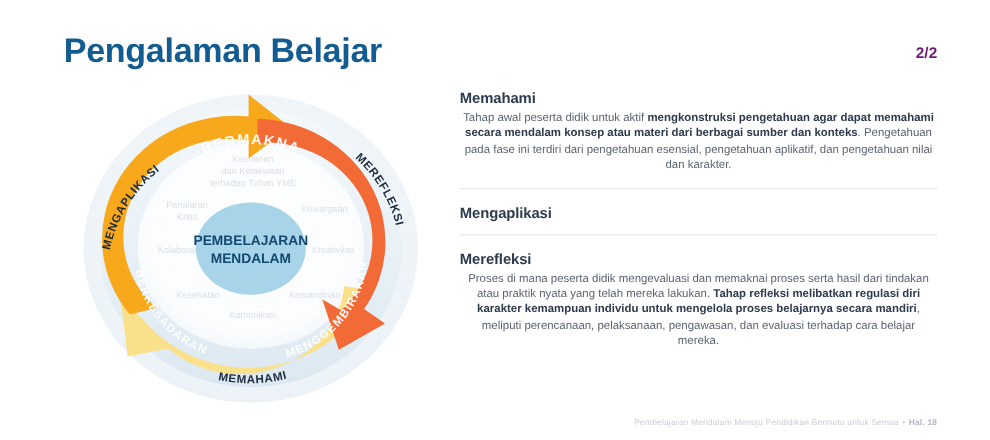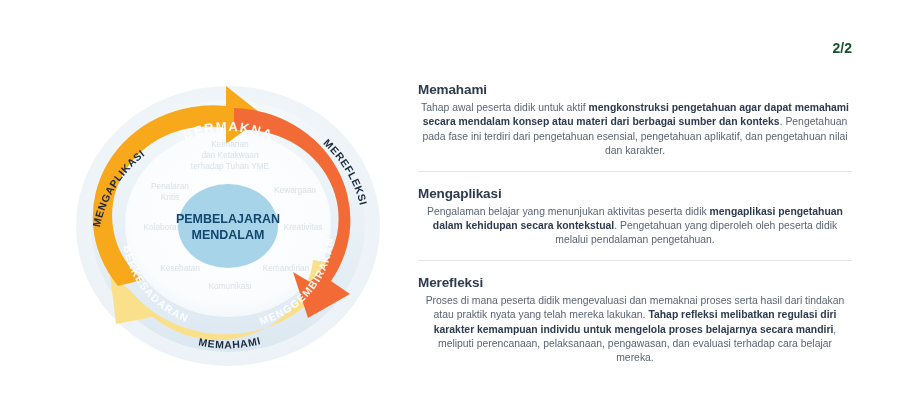--- a/index.html
+++ b/index.html
@@ -11,21 +11,21 @@
   .slide{position:absolute;inset:0;}
 
   
   .title{
     position:absolute;left:58px;top:28px;
     font-size:31px;font-weight:bold;color:#135C92;
     letter-spacing:-0.3px;
   }
   .pageno{
     position:absolute;right:48px;top:40px;
-    font-size:14px;font-weight:bold;color:#14532d;
+    font-size:14px;font-weight:bold;color:#701a75;
   }
 
   
   .diagram{
     position:absolute;left:58px;top:78px;width:340px;height:290px;
   }
   .diagram svg{display:block;width:340px;height:290px;}
 
   
   .content{
@@ -49,20 +49,21 @@
     font-size:7.6px;color:#C6CDD8;letter-spacing:0.2px;
   }
   .footer b{color:#AEB7C4;font-weight:bold;}
   .footer .dot{padding:0 3px;}
 </style>
 </head>
 <body>
 
 <div class="slide">
 
+  <div class="title">Pengalaman Belajar</div>
   <div class="pageno">2/2</div>
 
   <div class="diagram">
     <svg viewBox="0 0 340 290" xmlns="http://www.w3.org/2000/svg">
       <defs>
         <radialGradient id="outerg" cx="50%" cy="45%" r="62%">
           <stop offset="62%" stop-color="#E4EDF3"></stop>
           <stop offset="88%" stop-color="#DCE8F0"></stop>
           <stop offset="100%" stop-color="#F2F6F9"></stop>
         </radialGradient>
@@ -159,24 +160,26 @@
 
   <div class="content">
 
     <div class="sec">
       <h3>Memahami</h3>
       <p>Tahap awal peserta didik untuk aktif <b>mengkonstruksi pengetahuan agar dapat memahami secara mendalam konsep atau materi dari berbagai sumber dan konteks</b>. Pengetahuan pada fase ini terdiri dari pengetahuan esensial, pengetahuan aplikatif, dan pengetahuan nilai dan karakter.</p>
     </div>
 
     <div class="sec">
       <h3>Mengaplikasi</h3>
-      <p>Pengalaman belajar yang menunjukan aktivitas peserta didik <b>mengaplikasi pengetahuan dalam kehidupan secara kontekstual</b>. Pengetahuan yang diperoleh oleh peserta didik melalui pendalaman pengetahuan.</p>
     </div>
 
     <div class="sec">
       <h3>Merefleksi</h3>
       <p>Proses di mana peserta didik mengevaluasi dan memaknai proses serta hasil dari tindakan atau praktik nyata yang telah mereka lakukan. <b>Tahap refleksi melibatkan regulasi diri karakter kemampuan individu untuk mengelola proses belajarnya secara mandiri</b>, meliputi perencanaan, pelaksanaan, pengawasan, dan evaluasi terhadap cara belajar mereka.</p>
     </div>
 
   </div>
 
+  <div class="footer">
+    <span>Pembelajaran Mendalam Menuju Pendidikan Bermutu untuk Semua</span><span class="dot">•</span><b>Hal. 18</b>
+  </div>
 
 </div>
 
 </body></html>

